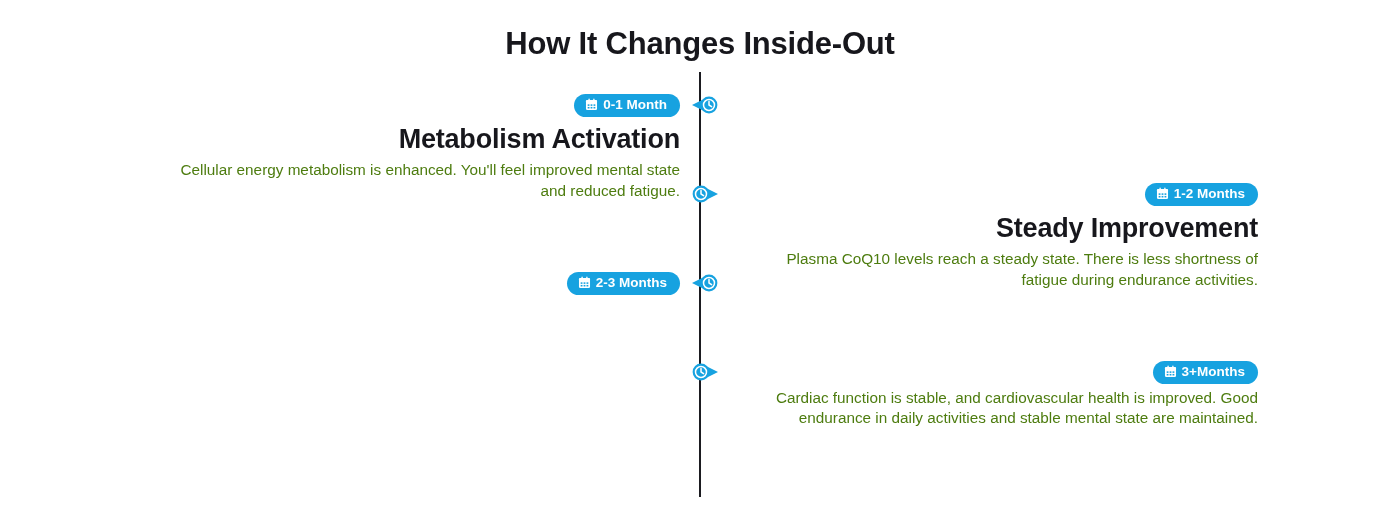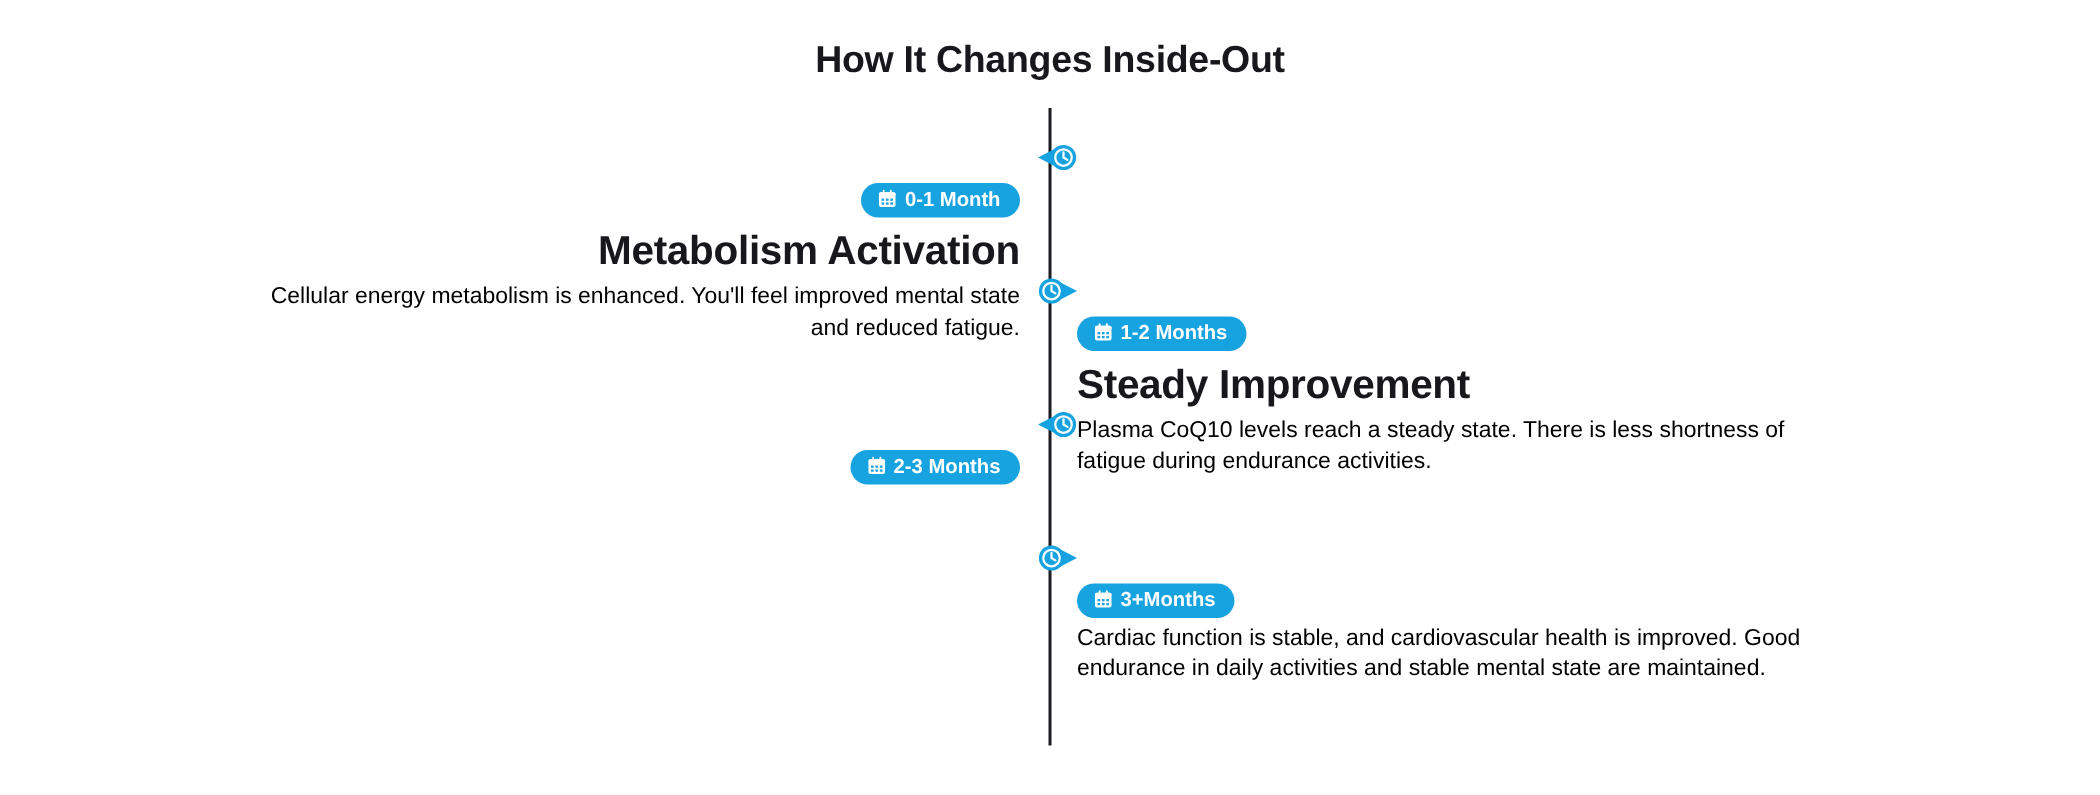--- a/index.html
+++ b/index.html
@@ -19,44 +19,43 @@
     background: #ffffff;
   }
 
   
   .page-title {
     position: absolute;
     top: 26px;
     left: 0;
     width: 1400px;
     text-align: center;
-    font-size: 25px;
+    font-size: 31px;
     font-weight: 700;
     letter-spacing: -0.2px;
     color: #17171c;
   }
 
   
   .axis {
     position: absolute;
     left: 699px;
     top: 72px;
     width: 2px;
     height: 425px;
     background: #1b1b20;
   }
 
   
   .item {
     position: absolute;
     width: 520px;
-    margin-top: 28px;
   }
   .item.left  { left: 160px;  text-align: right; }
-  .item.right { left: 718px;  text-align: left;  }
+  .item.right { left: 738px;  text-align: right;  }
 
   .item-1 { top: 94px;  }
   .item-2 { top: 183px; }
   .item-3 { top: 272px; }
   .item-4 { top: 361px; }
 
   
   .badge {
     display: inline-flex;
     align-items: center;
@@ -80,21 +79,21 @@
     font-size: 27px;
     font-weight: 700;
     letter-spacing: -0.2px;
     color: #17171c;
     line-height: 1.25;
   }
   .item-desc {
     margin-top: 4px;
     font-size: 15.3px;
     font-weight: 400;
-    color: #000000;
+    color: #4d7c0f;
     line-height: 1.37;
   }
 
   
   .node {
     position: absolute;
     width: 30px;
     height: 20px;
   }
   .node svg { display: block; }

